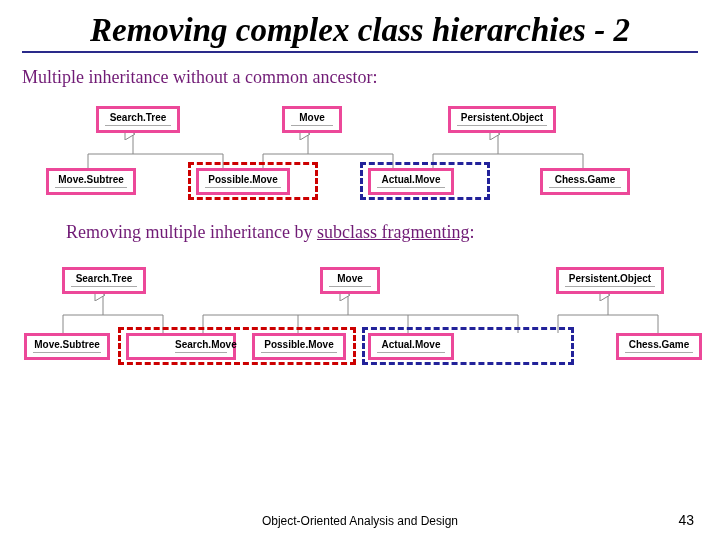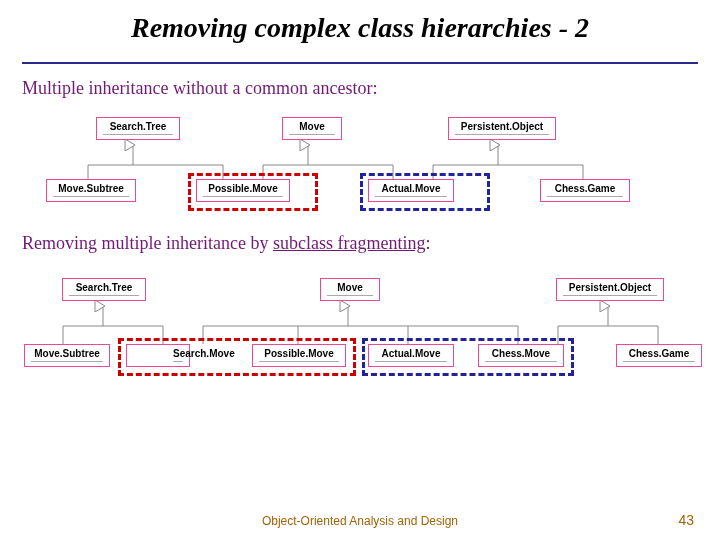--- a/index.html
+++ b/index.html
@@ -5,25 +5,25 @@
   * { box-sizing: border-box; margin: 0; padding: 0; }
   body {
     width: 720px;
     height: 540px;
     background: #fff;
     font-family: "Times New Roman", Times, serif;
     position: relative;
     overflow: hidden;
   }
   .title {
-    font-size: 28px;
+    font-size: 33px;
     font-weight: bold;
     font-style: italic;
     text-align: center;
-    padding: 12px 0 18px 0;
+    padding: 12px 0 2px 0;
     color: #000;
   }
   .hr {
     height: 2px;
     background: #2a2a8a;
     margin: 0 22px 10px 22px;
   }
   .body-text {
     font-size: 18px;
     padding: 4px 22px 8px 22px;
@@ -31,21 +31,21 @@
   }
   .underline { text-decoration: underline; }
   .diagram {
     position: relative;
     margin: 0 28px;
   }
   .diagram1 { height: 110px; }
   .diagram2 { height: 120px; margin-top: 4px; }
   .cls {
     position: absolute;
-    border: 1px solid #ec4899;
+    border: 3px solid #ec4899;
     background: #fff;
     font-family: Arial, Helvetica, sans-serif;
     font-size: 10px;
     font-weight: bold;
     text-align: center;
     padding: 3px 6px;
     white-space: nowrap;
   }
   .cls .sep {
     border-top: 1px solid #aaa;
@@ -66,21 +66,21 @@
     background: transparent;
   }
   .dash-red { border-color: #c00; }
   .dash-blue { border-color: #22229a; }
   .footer {
     position: absolute;
     bottom: 12px;
     left: 0; right: 0;
     font-family: Arial, Helvetica, sans-serif;
     font-size: 12px;
-    color: #a16207;
+    color: #000000;
   }
   .footer-center { text-align: center; }
   .page-num {
     position: absolute;
     right: 26px;
     bottom: 0;
     font-size: 14px;
   }
 </style>
 </head>
@@ -135,21 +135,21 @@
     <span>Actual.Move</span><div class="sep"></div>
   </div>
   <div class="cls" style="left:512px; top:72px; width:90px;">
     <span>Chess.Game</span><div class="sep"></div>
   </div>
 
   <div class="dashbox dash-red" style="left:160px; top:66px; width:130px; height:38px;"></div>
   <div class="dashbox dash-blue" style="left:332px; top:66px; width:130px; height:38px;"></div>
 </div>
 
-<div class="body-text" style="padding-top:16px;">
+<div class="body-text" style="padding-top:16px;margin-left:44px;">
   <span>Removing multiple inheritance by </span><span class="underline">subclass fragmenting</span><span>:</span>
 </div>
 
 <div class="diagram diagram2">
   <svg class="lines" viewBox="0 0 664 120">
     <defs>
       <marker id="tri2" markerWidth="12" markerHeight="12" refX="6" refY="2" orient="auto" markerUnits="userSpaceOnUse">
         <path d="M0,10 L6,0 L12,10 Z" fill="#fff" stroke="#888" stroke-width="1"></path>
       </marker>
     </defs>
@@ -178,31 +178,28 @@
   <div class="cls" style="left:292px; top:12px; width:60px;">
     <span>Move</span><div class="sep"></div>
   </div>
   <div class="cls" style="left:528px; top:12px; width:108px;">
     <span>Persistent.Object</span><div class="sep"></div>
   </div>
 
   <div class="cls" style="left:-4px; top:78px; width:86px;">
     <span>Move.Subtree</span><div class="sep"></div>
   </div>
-  <div class="cls" style="left:98px; top:78px; width:64px;padding-left:46px;">
+  <div class="cls" style="left:98px; top:78px; width:110px;padding-left:46px;">
     <span>Search.Move</span><div class="sep"></div>
   </div>
   <div class="cls" style="left:224px; top:78px; width:94px;">
     <span>Possible.Move</span><div class="sep"></div>
   </div>
   <div class="cls" style="left:340px; top:78px; width:86px;">
     <span>Actual.Move</span><div class="sep"></div>
-  </div>
-  <div class="cls" style="left:450px; top:78px; width:86px;">
-    <span>Chess.Move</span><div class="sep"></div>
   </div>
   <div class="cls" style="left:588px; top:78px; width:86px;">
     <span>Chess.Game</span><div class="sep"></div>
   </div>
 
   <div class="dashbox dash-red" style="left:90px; top:72px; width:238px; height:38px;"></div>
   <div class="dashbox dash-blue" style="left:334px; top:72px; width:212px; height:38px;"></div>
 </div>
 
 <div class="footer">

